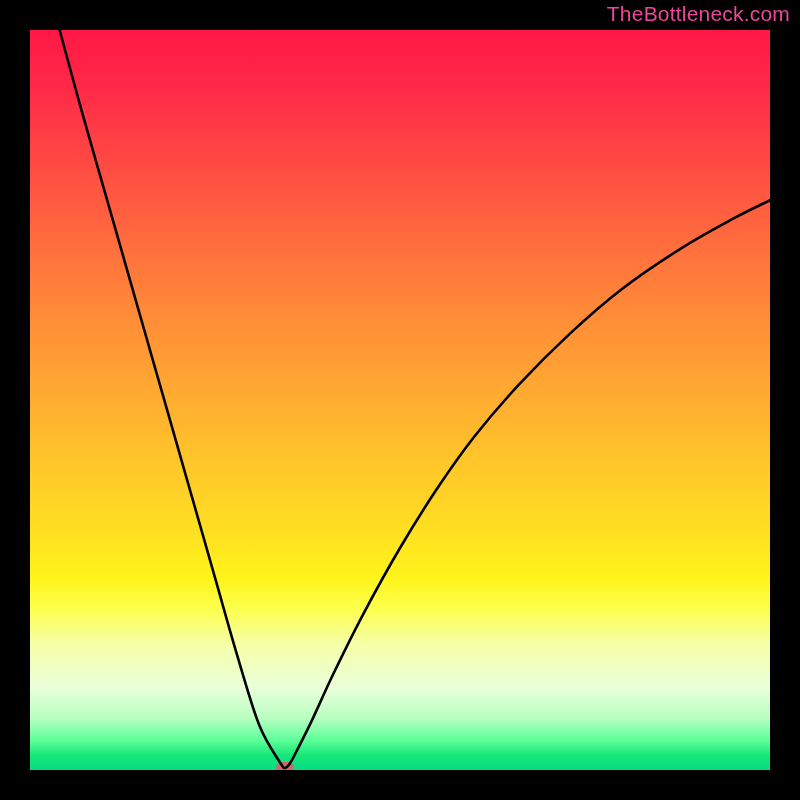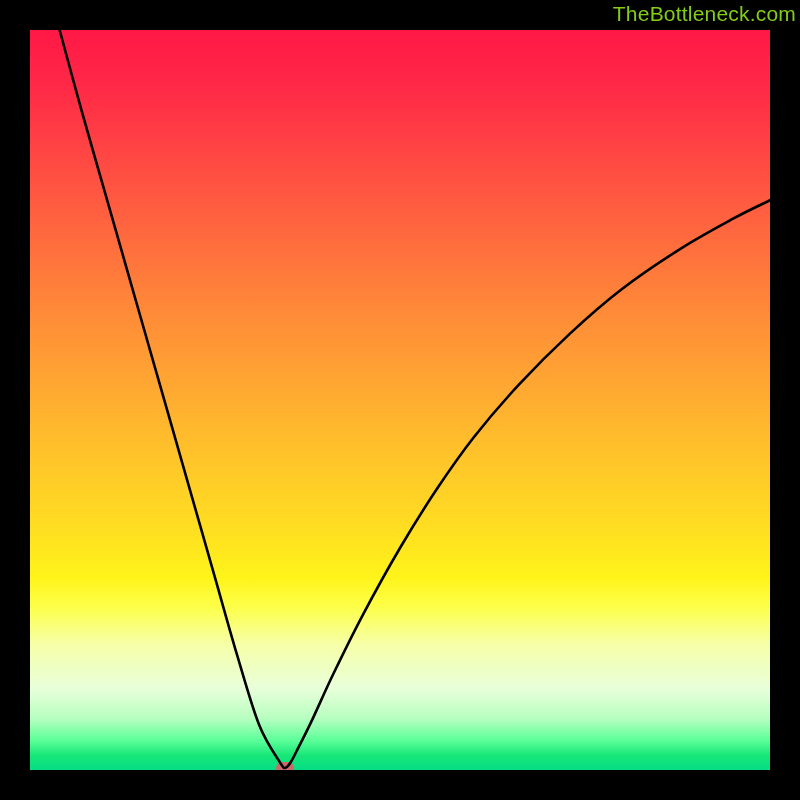--- a/index.html
+++ b/index.html
@@ -13,22 +13,22 @@
   }
   .frame {
     position: relative;
     width: 800px;
     height: 800px;
     background: #000;
   }
   .watermark {
     position: absolute;
     top: 2px;
-    right: 4px;
-    color: #84cc16;
+    right: 10px;
+    color: #ec4899;
     font-size: 21px;
     font-weight: 400;
     letter-spacing: 0.2px;
     z-index: 20;
     user-select: none;
   }
   .plot-area {
     position: absolute;
     left: 30px;
     top: 30px;

